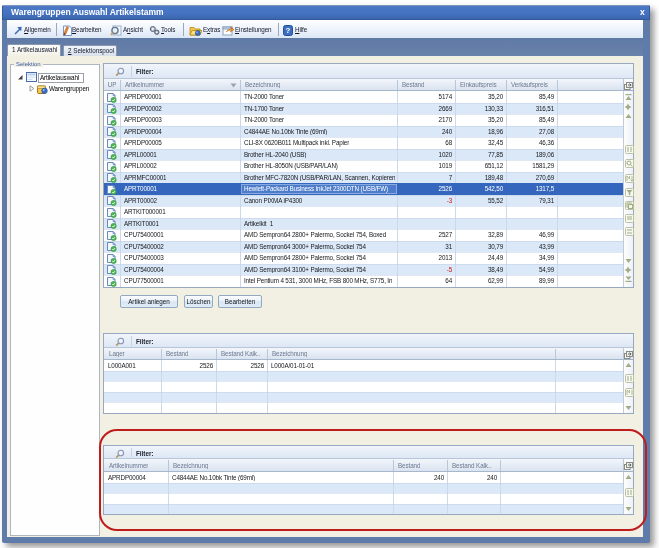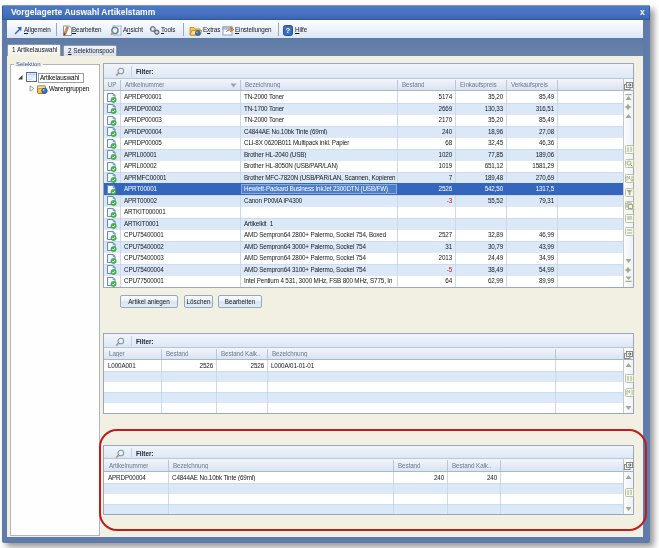--- a/index.html
+++ b/index.html
@@ -2,21 +2,21 @@
 <html><head><meta charset="utf-8"><style>
 *{margin:0;padding:0;box-sizing:border-box}
 html,body{width:659px;height:548px;background:#ffffff;overflow:hidden}
 body{font-family:"Liberation Sans",sans-serif;position:relative}
 .abs{position:absolute}
 .txt{position:absolute;white-space:nowrap;line-height:1}
 </style></head><body>
 
 <div class="abs" style="left:2px;top:5px;width:648px;height:538px;background:#5e7ba9;border-radius:2px;box-shadow:4px 4px 6px rgba(115,115,115,0.75)"></div>
 <div class="abs" style="left:2px;top:5px;width:648px;height:15px;background:linear-gradient(#4c7ac6 0%,#4471c1 60%,#3b66ae 100%);border:1px solid #34599a;border-top:1px solid #8096bc;border-radius:2px 2px 0 0"></div>
-<div class="txt" style="left:11px;top:8px;font-size:8.5px;font-weight:bold;color:#ffffff">Vorgelagerte Auswahl Artikelstamm</div>
+<div class="txt" style="left:11px;top:8px;font-size:8.5px;font-weight:bold;color:#ffffff">Warengruppen Auswahl Artikelstamm</div>
 <div class="txt" style="left:640px;top:8px;font-size:8.5px;font-weight:bold;color:#ffffff">x</div>
 <div class="abs" style="left:7px;top:20px;width:636px;height:517px;background:#f2f0e3"></div>
 <div class="abs" style="left:7px;top:20px;width:636px;height:19px;background:linear-gradient(#fefefe 0%,#f0f5fc 45%,#dce7f5 100%);border-bottom:1px solid #c2cad6"></div>
 <div class="abs" style="left:7px;top:38px;width:636px;height:18px;background:linear-gradient(#5f7aa6,#6982ab)"></div>
 <svg class="abs" style="left:13px;top:26px" width="10" height="9" viewBox="0 0 10 9">
     <path d="M2 8 L7 3" stroke="#3a66b0" stroke-width="1.5" fill="none"></path>
     <path d="M4.2 1.2 L8.6 0.8 L8.2 5.2 Z" fill="#3a66b0"></path>
   </svg>
 <div class="txt" style="left:24px;top:27px;font-size:6.3px;letter-spacing:-0.1px;color:#15182b"><span style="text-decoration:underline">A</span>llgemein</div>
 <div class="abs" style="left:56px;top:23px;width:1px;height:13px;background:#9aa8bc"></div>

